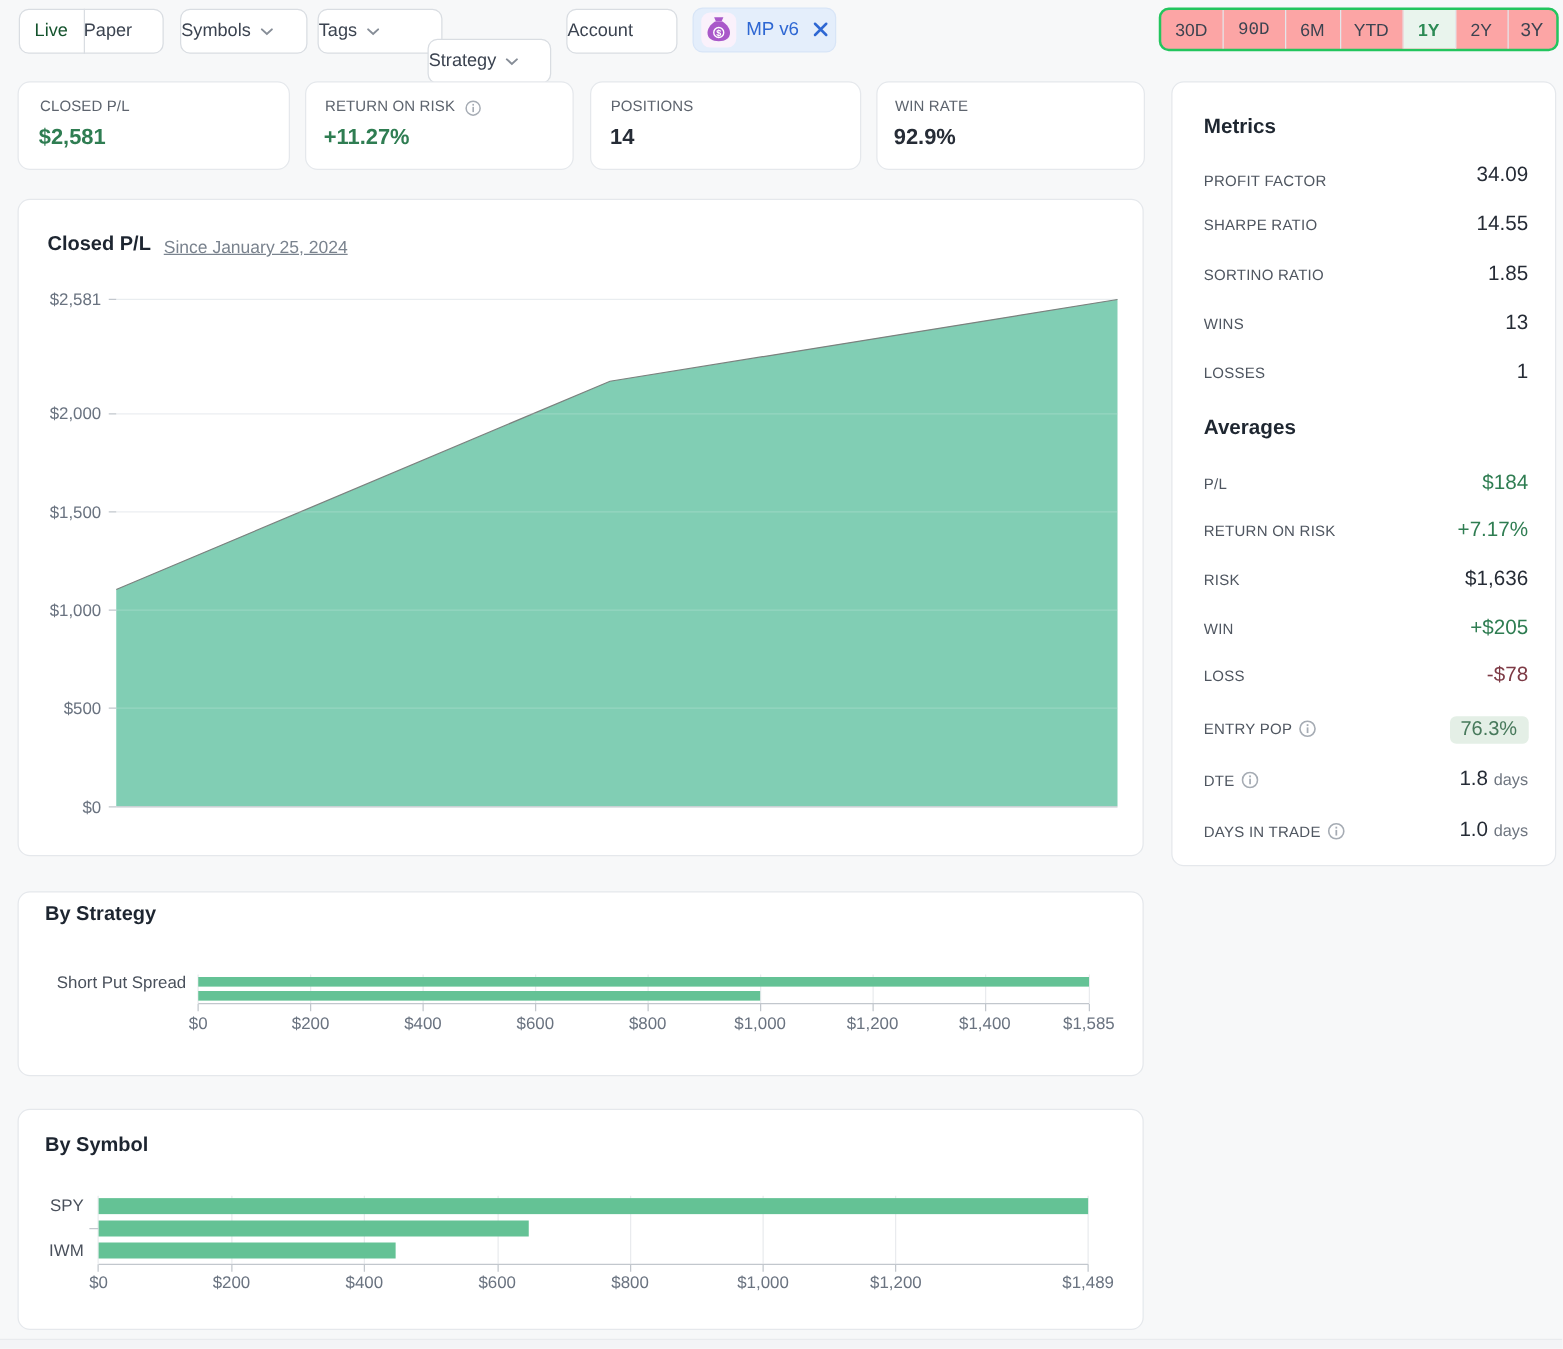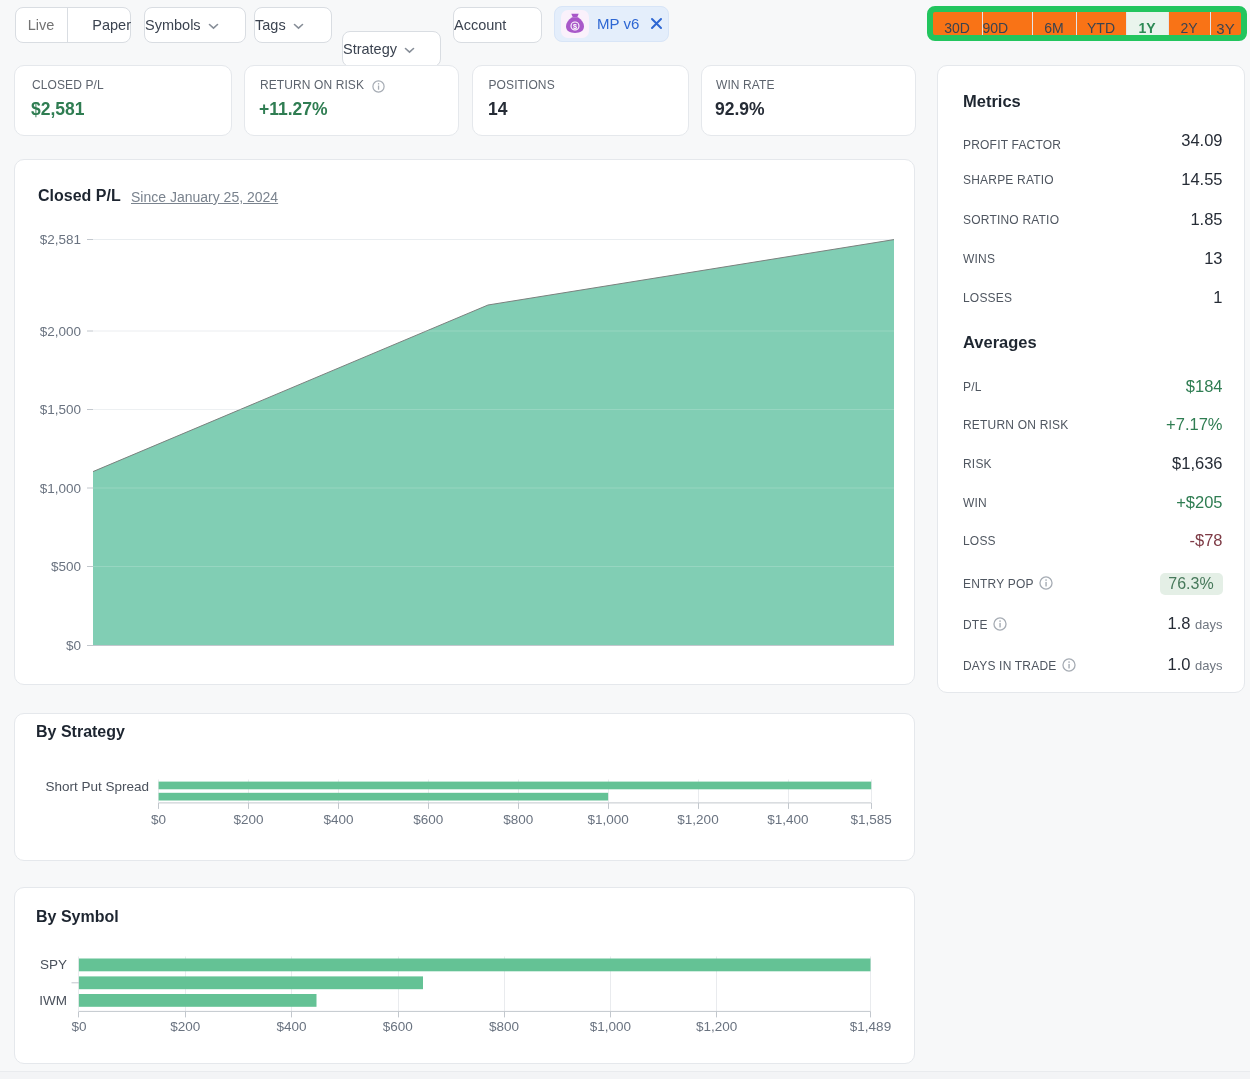--- a/index.html
+++ b/index.html
@@ -16,50 +16,50 @@
   .mrow-label { position:absolute; left:963px; font-size:12px; letter-spacing:0.2px; color:#4f5660; }
   .mrow-value { position:absolute; right:27.5px; font-size:16.5px; color:#262c36; text-align:right; }
   .heading { position:absolute; left:963px; font-size:16.5px; font-weight:bold; color:#1e2630; }
   .mrow-value.green, .statvalue.green { color:#2f7d52; }
 </style>
 </head>
 <body>
 
 <div class="abs" style="left:15px; top:7px; width:116px; height:36px; background:#fff; border:1px solid #d9dde2; border-radius:8px;"></div>
 <div class="abs" style="left:67px; top:7px; width:1px; height:36px; background:#d9dde2;"></div>
-<div class="abs" style="left:15px; top:7px; width:52px; height:36px; line-height:36px; text-align:center; font-size:14.5px; color:#737373;">Live</div>
-<div class="abs" style="left:67px; top:7px; width:64px; height:36px; line-height:36px; text-align:right; font-size:14.5px; color:#3b4350;">Paper</div>
+<div class="abs" style="left:15px; top:7px; width:52px; height:36px; line-height:36px; text-align:center; font-size:14.5px; color:#14532d;">Live</div>
+<div class="abs" style="left:67px; top:7px; width:64px; height:36px; line-height:36px; text-align:left; font-size:14.5px; color:#3b4350;">Paper</div>
 
 <div class="btn" style="left:144px; top:7px; width:102px;">Symbols<span class="chev"><svg width="11" height="7" viewBox="0 0 11 7">
         <path d="M1.5 1.5l4 3.6 4-3.6" fill="none" stroke="#868d97" stroke-width="1.6" stroke-linecap="round"></path>
       </svg></span></div>
-<div class="btn" style="left:254px; top:7px; width:78px;">Tags<span class="chev"><svg width="11" height="7" viewBox="0 0 11 7">
+<div class="btn" style="left:254px; top:7px; width:100px;">Tags<span class="chev"><svg width="11" height="7" viewBox="0 0 11 7">
         <path d="M1.5 1.5l4 3.6 4-3.6" fill="none" stroke="#868d97" stroke-width="1.6" stroke-linecap="round"></path>
       </svg></span></div>
 <div class="btn" style="left:342px; top:7px; width:99px;margin-top:24px;">Strategy<span class="chev"><svg width="11" height="7" viewBox="0 0 11 7">
         <path d="M1.5 1.5l4 3.6 4-3.6" fill="none" stroke="#868d97" stroke-width="1.6" stroke-linecap="round"></path>
       </svg></span></div>
 <div class="btn" style="left:453px; top:7px; width:89px;">Account</div>
 
 <div class="abs" style="left:554px; top:6px; width:115px; height:36px; background:#e4eefb; border:1px solid #d8e5f7; border-radius:8px;"></div>
 <div class="abs" style="left:561px; top:10px; width:28px; height:28px; background:#faf1fb; border-radius:7px;"></div>
 <svg class="abs" style="left:565px; top:13px;" width="20" height="22" viewBox="0 0 20 22">
   <path d="M6.3 0.8 h7.4 l-1.5 3.4 h-4.4 z" fill="#a958c9"></path>
   <path d="M7 4.2 h6 c3.7 2.3 6 5.7 6 9 c0 4.6 -3.7 6.7 -9 6.7 c-5.3 0 -9 -2.1 -9 -6.7 c0 -3.3 2.3 -6.7 6 -9 z" fill="#a958c9"></path>
   <circle cx="10" cy="13" r="4" fill="none" stroke="#fff" stroke-width="1.1"></circle>
   <text x="10" y="15.6" font-size="7.2" font-weight="bold" fill="#fff" text-anchor="middle" font-family="Liberation Sans, sans-serif">$</text>
 </svg>
 <div class="abs" style="left:597px; top:6px; height:36px; line-height:36px; font-size:15px; font-weight:500; color:#2e67d3;">MP v6</div>
 <svg class="abs" style="left:650px; top:17px;" width="13" height="13" viewBox="0 0 13 13">
     <path d="M2 2l9 9M11 2l-9 9" stroke="#2e67d3" stroke-width="2" stroke-linecap="round"></path>
   </svg>
 
-<div class="abs" style="left:926.5px; top:6px; width:320px; height:35px; background:#f97316; border:6px solid #22c55e; border-radius:8px; overflow:hidden; display:flex;">
+<div class="abs" style="left:926.5px; top:6px; width:320px; height:35px; background:#fca5a5; border:2px solid #22c55e; border-radius:8px; overflow:hidden; display:flex;">
   <div style="width:50px; border-right:1px solid #e3e6ea; line-height:33px; text-align:center; font-size:14px; color:#3b4350;">30D</div>
-  <div style="width:50px; border-right:1px solid #e3e6ea; line-height:33px; text-align:left; font-size:14px; color:#3b4350;">90D</div>
+  <div style="width:50px; border-right:1px solid #e3e6ea; line-height:33px; text-align:center; font-size:14px; color:#3b4350;font-family:Liberation Mono, monospace;">90D</div>
   <div style="width:44px; border-right:1px solid #e3e6ea; line-height:33px; text-align:center; font-size:14px; color:#3b4350;">6M</div>
   <div style="width:50px; border-right:1px solid #e3e6ea; line-height:33px; text-align:center; font-size:14px; color:#3b4350;">YTD</div>
   <div style="width:42px; border-right:1px solid #e3e6ea; line-height:33px; text-align:center; font-size:14px; color:#2c8a55; font-weight:bold; background:#e9f4ed;">1Y</div>
   <div style="width:42px; border-right:1px solid #e3e6ea; line-height:33px; text-align:center; font-size:14px; color:#3b4350;">2Y</div>
   <div style="flex:1; line-height:33px; text-align:center; font-size:15px; color:#3b4350;">3Y</div>
 </div>
 
 <div class="card" style="left:14px;  top:65px; width:217.5px; height:70.5px;"></div>
 <div class="card" style="left:243.5px; top:65px; width:215.5px; height:70.5px;"></div>
 <div class="card" style="left:472px; top:65px; width:216.5px; height:70.5px;"></div>

